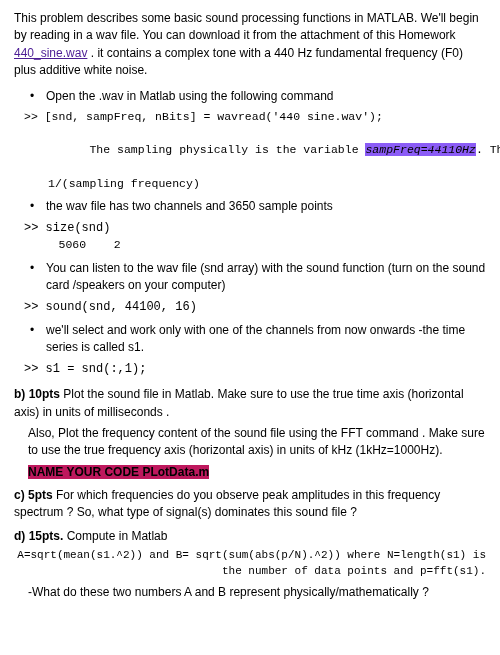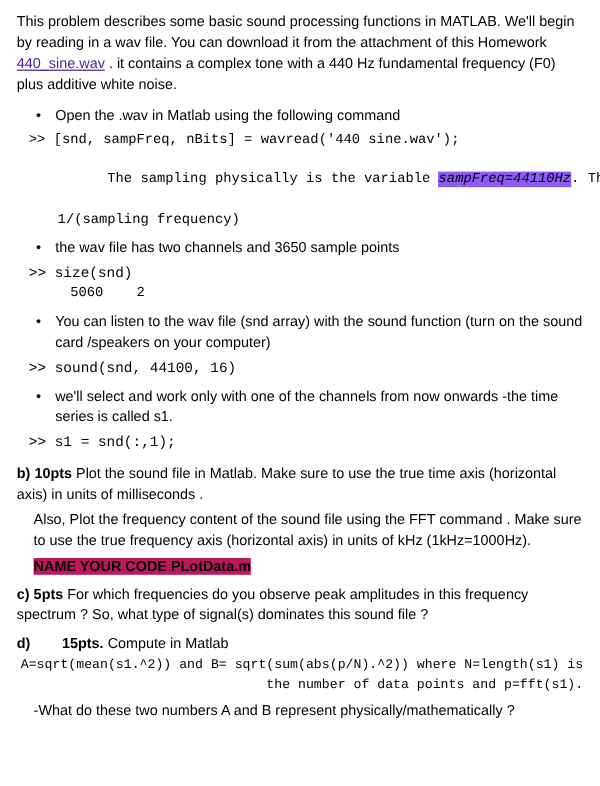--- a/index.html
+++ b/index.html
@@ -164,21 +164,21 @@
       <div class="sub-question">
         <span class="named-highlight">NAME YOUR CODE PLotData.m</span>
       </div>
     </div>
 
     <div class="question-item" style="margin-top:6px;">
       <span class="question-label">c) </span><span style="font-weight:bold;">5pts </span><span>For which frequencies do you observe peak amplitudes in this frequency spectrum ? So, what type of signal(s) dominates this sound file ?</span>
     </div>
 
     <div class="question-item" style="margin-top:6px;">
-      <span class="question-label">d) </span><span style="font-weight:bold;margin-left:23px;">15pts. </span><span>Compute in Matlab</span>
+      <span class="question-label">d) </span><span style="font-weight:bold;">15pts. </span><span>Compute in Matlab</span>
       <div class="math-line">
         <span>A=sqrt(mean(s1.^2)) and B= sqrt(sum(abs(p/N).^2)) where N=length(s1) is the number of data points and p=fft(s1).</span>
       </div>
       <div class="sub-question">
         <span>-What do these two numbers A and B represent physically/mathematically ?</span>
       </div>
       
     </div>
 
   </div>

